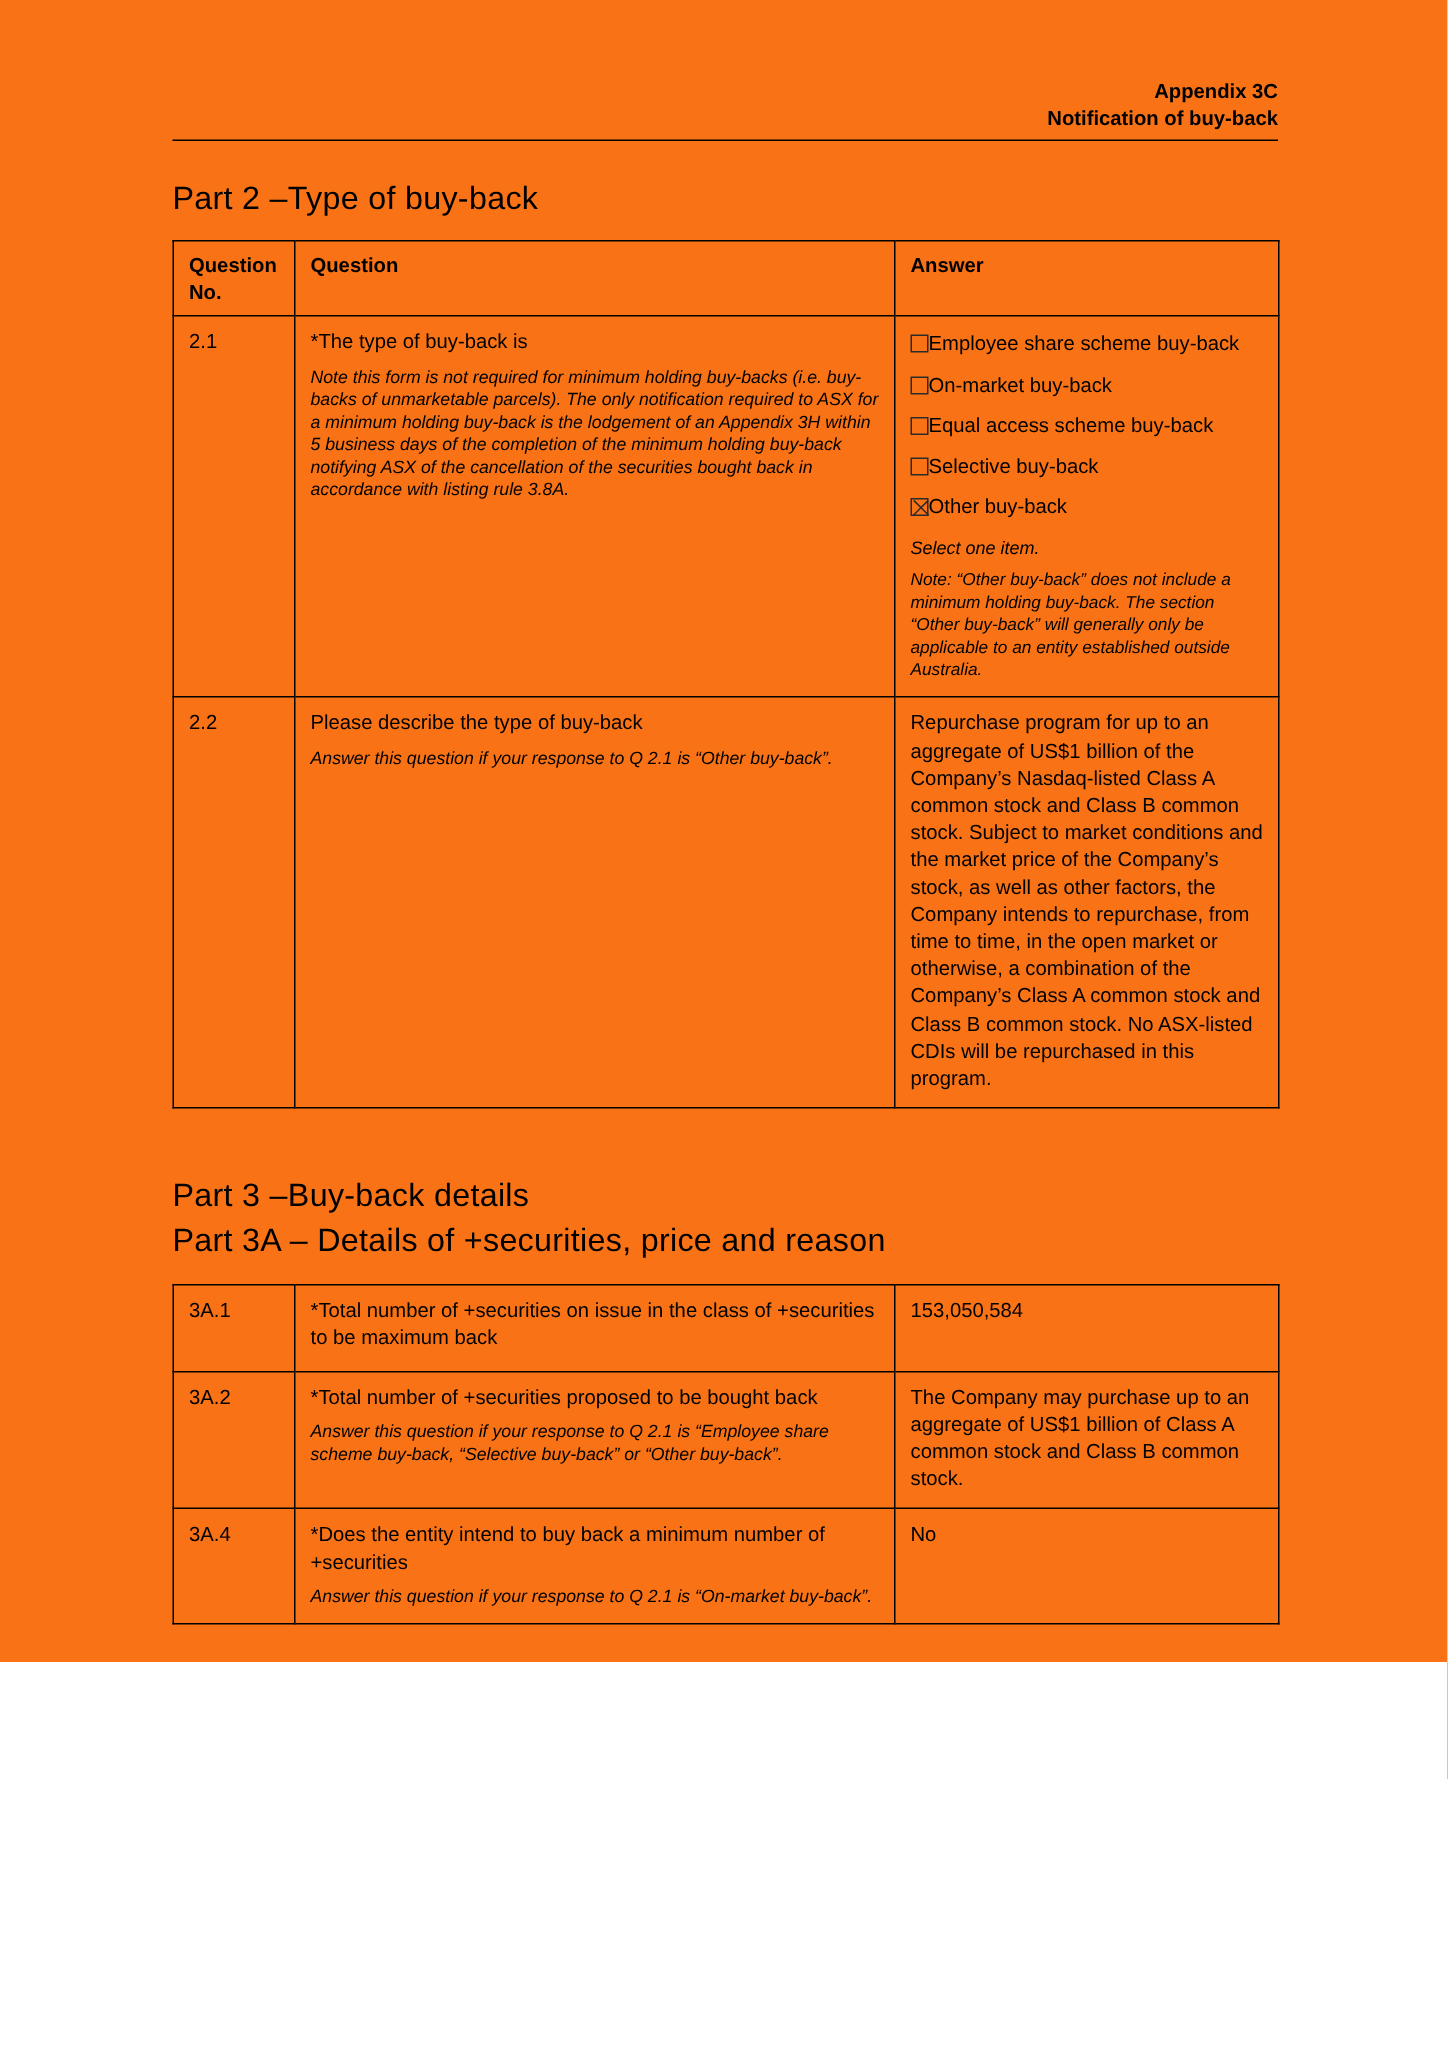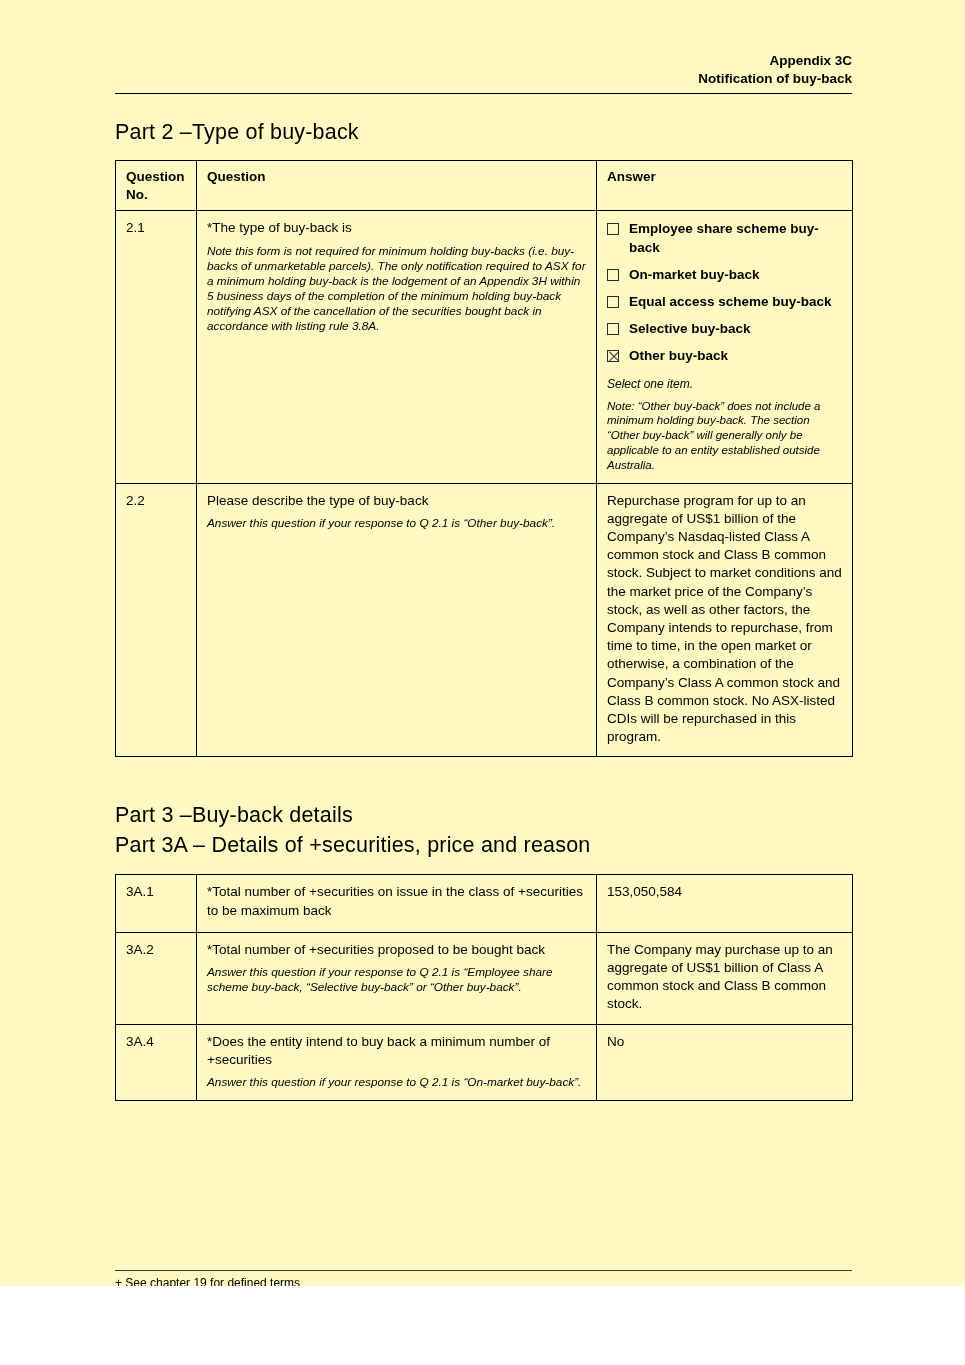--- a/index.html
+++ b/index.html
@@ -1,21 +1,21 @@
 <!DOCTYPE html>
 <html><head>
 <meta charset="utf-8">
 <style>
   * { box-sizing: border-box; }
   html, body { margin: 0; padding: 0; background: #ffffff; }
   .page {
     position: relative;
     width: 965px;
-    height: 1286px;
-    background: #fef9c3;
+    height: 1108px;
+    background: #f97316;
     color: #000;
     font-family: "Liberation Sans", "DejaVu Sans", sans-serif;
     overflow: hidden;
   }
   .content { padding: 52px 113px 0 115px; }
 
   
   .doc-header { text-align: right; font-weight: bold; font-size: 13.5px; line-height: 18px; }
   .header-rule { border: none; border-top: 1.5px solid #000; margin: 5px 0 0 0; }
 
@@ -36,21 +36,21 @@
     padding: 8px 10px 10px 10px;
     font-size: 13.5px;
     line-height: 18.2px;
   }
   th { font-weight: bold; padding: 7px 10px 6px 10px; }
   .q { margin: 0 0 2px 0; }
   .note { font-style: italic; font-size: 11.8px; line-height: 15px; margin-top: 6px; }
   .note:empty { display: none; }
 
   
-  .opt { display: flex; gap: 10px; margin: 6px 0 9px 0; font-weight: bold; }
+  .opt { display: flex; margin: 6px 0 9px 0; }
   .opt:first-child { margin-top: 1px; }
   .checkbox {
     flex: none; width: 12px; height: 12px;
     border: 1px solid #2b2b2b; margin-top: 3px; position: relative;
   }
   .checkbox.checked::before,
   .checkbox.checked::after {
     content: ""; position: absolute; left: -1px; top: 5px;
     width: 14px; height: 1.3px; background: #2b2b2b;
   }

